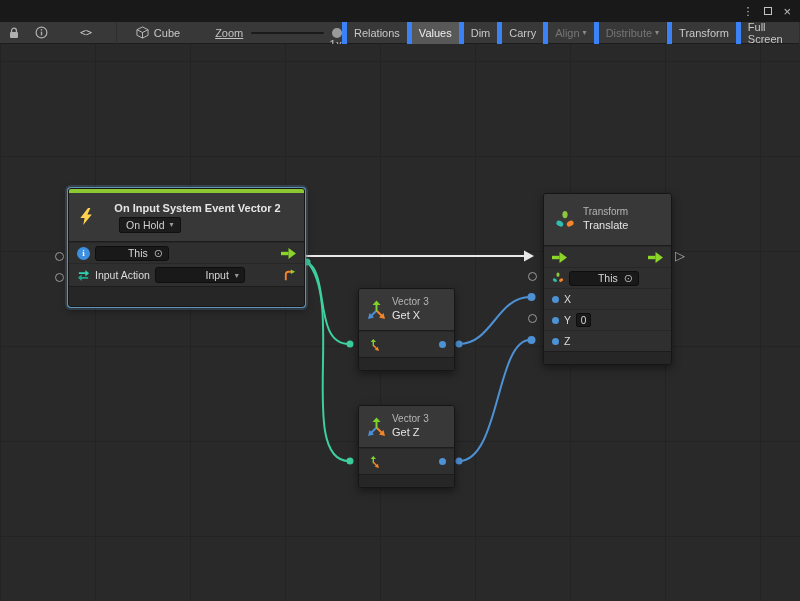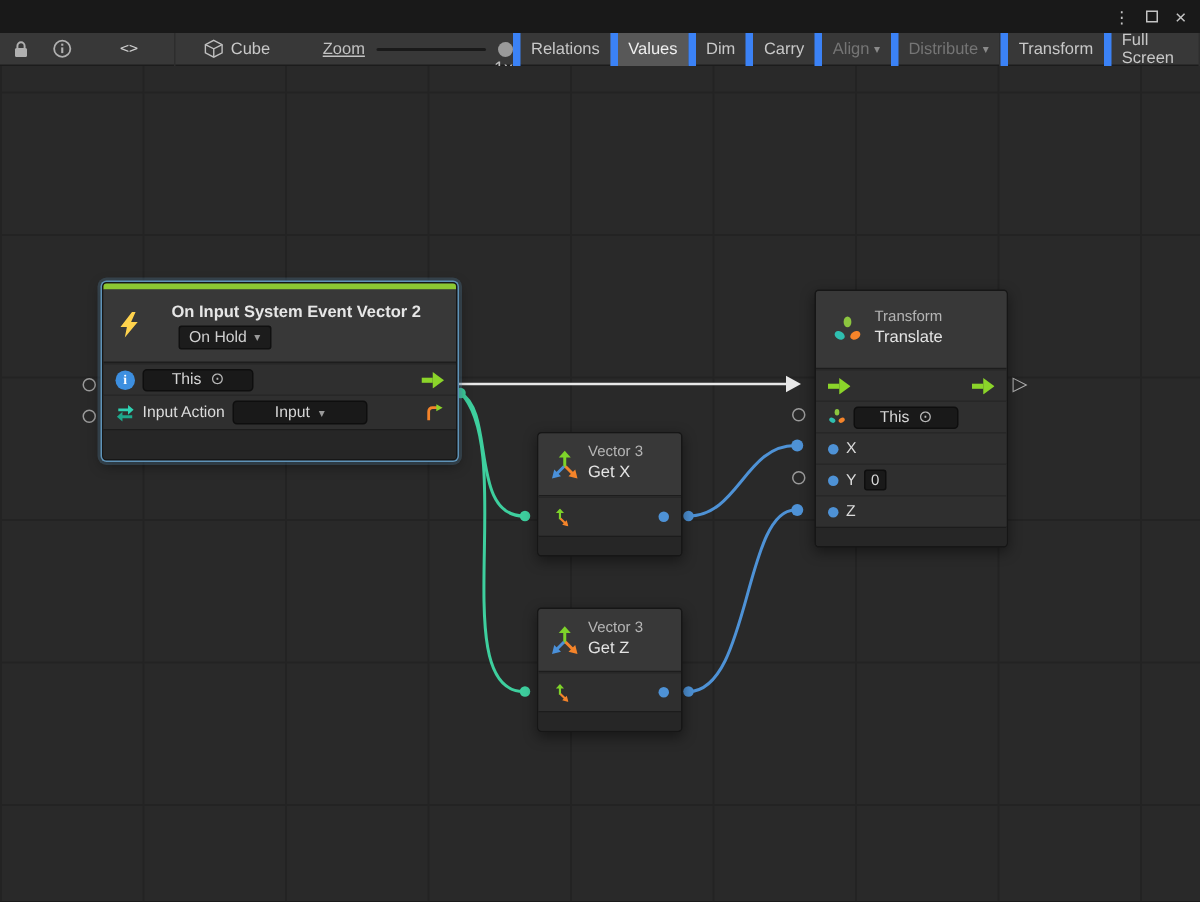--- a/index.html
+++ b/index.html
@@ -47,21 +47,21 @@
     background-size:95px 95px;
     background-position:0 0, 0 17px;
   }
   .wires { position:absolute; left:0; top:0; pointer-events:none; }
   
   .node { position:absolute; display:flex; flex-direction:column; background:#2f2f2f; border:1px solid #161616; border-radius:3px; box-shadow:0 3px 9px rgba(0,0,0,.45); font-size:11px; }
   .node-footer { flex:1; background:#262626; border-top:1px solid #1c1c1c; border-radius:0 0 2px 2px; }
   .node-row { display:flex; align-items:center; gap:5px; padding:0 8px; background:#2f2f2f; border-top:1px solid #272727; }
   .spacer { flex:1; }
   .dot { width:7px; height:7px; border-radius:50%; background:#4e92d6; flex:0 0 auto; }
-  .field { display:inline-flex; align-items:center; justify-content:center; background:#191919; border:1px solid #0e0e0e; border-radius:3px; height:15px; padding:0 5px; font-size:10.5px; color:#d6d6d6; gap:6px; }
+  .field { display:inline-flex; align-items:center; justify-content:flex-end; background:#191919; border:1px solid #0e0e0e; border-radius:3px; height:15px; padding:0 5px; font-size:10.5px; color:#d6d6d6; gap:6px; }
   .target-glyph { color:#b9b9b9; font-size:11px; line-height:1; }
   .dd { font-size:8px; color:#9a9a9a; }
   
   .node-event { left:68px; top:144px; width:237px; height:119px;
     box-shadow:0 0 0 1px #5f93b8, 0 0 0 3px rgba(95,147,184,.25), 0 3px 9px rgba(0,0,0,.45); }
   .event-strip { height:4px; background:#8cc832; border-radius:2px 2px 0 0; flex:0 0 auto; }
   .ev-header { height:49px; background:#383838; display:flex; align-items:center; padding:0 8px 0 10px; gap:6px; border-bottom:1px solid #1d1d1d; }
   .ev-head-text { flex:1; display:flex; flex-direction:column; }
   .ev-title { font-size:11px; font-weight:bold; color:#e6e6e6; text-align:center; white-space:nowrap; }
   .chip { display:inline-flex; align-items:center; gap:5px; background:#1c1c1c; border:1px solid #101010; border-radius:2px; height:16px; padding:0 6px; margin-top:3px; margin-left:20px; align-self:flex-start; font-size:10.5px; color:#cfcfcf; }

